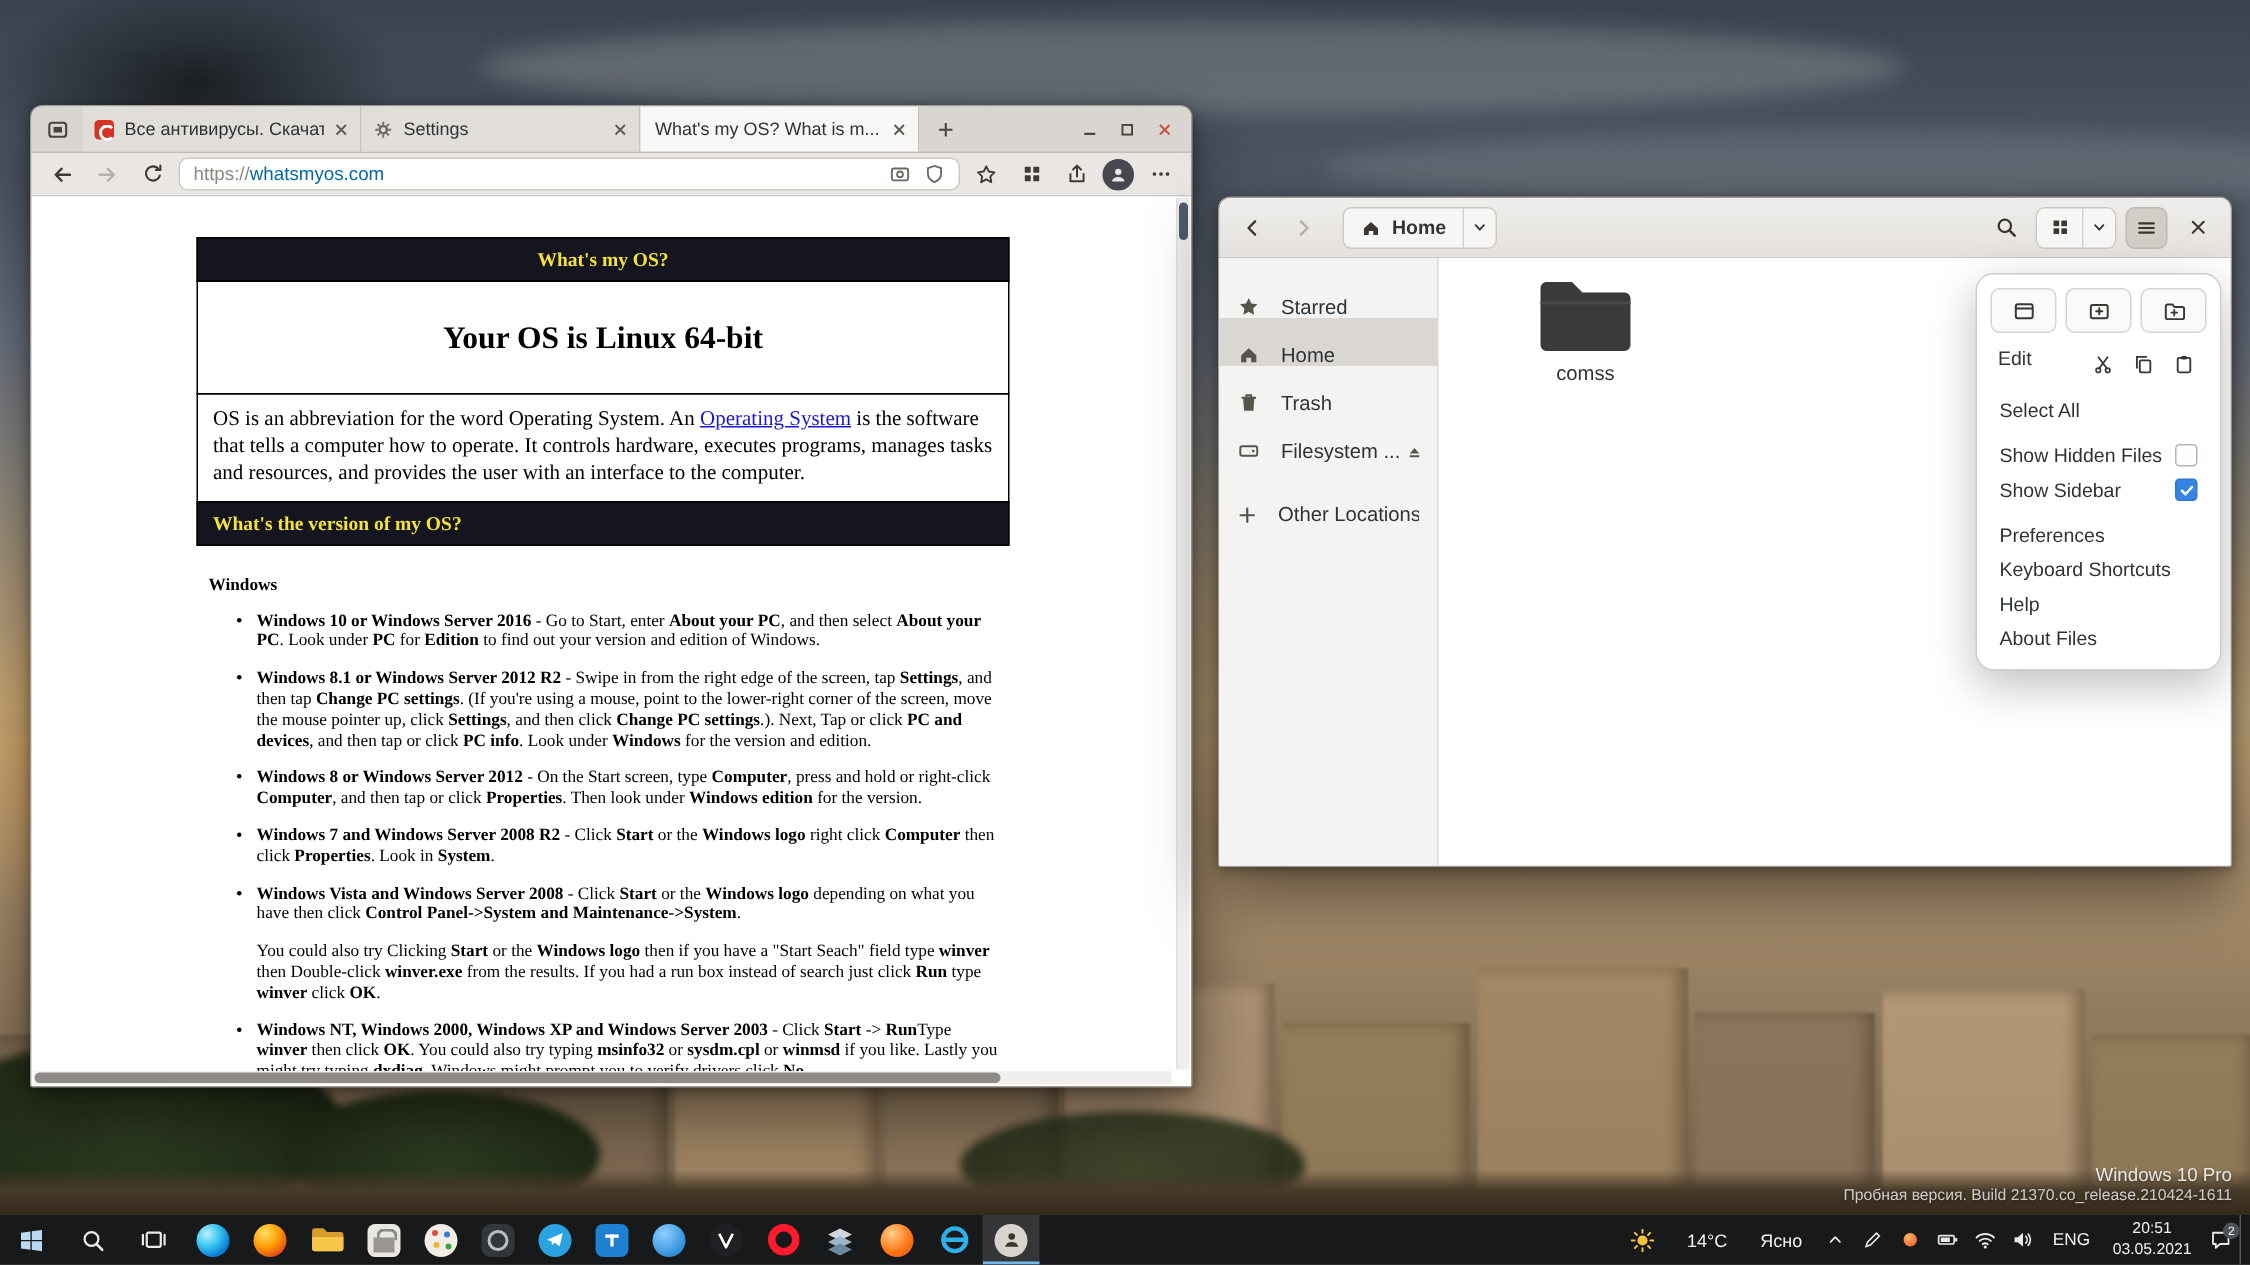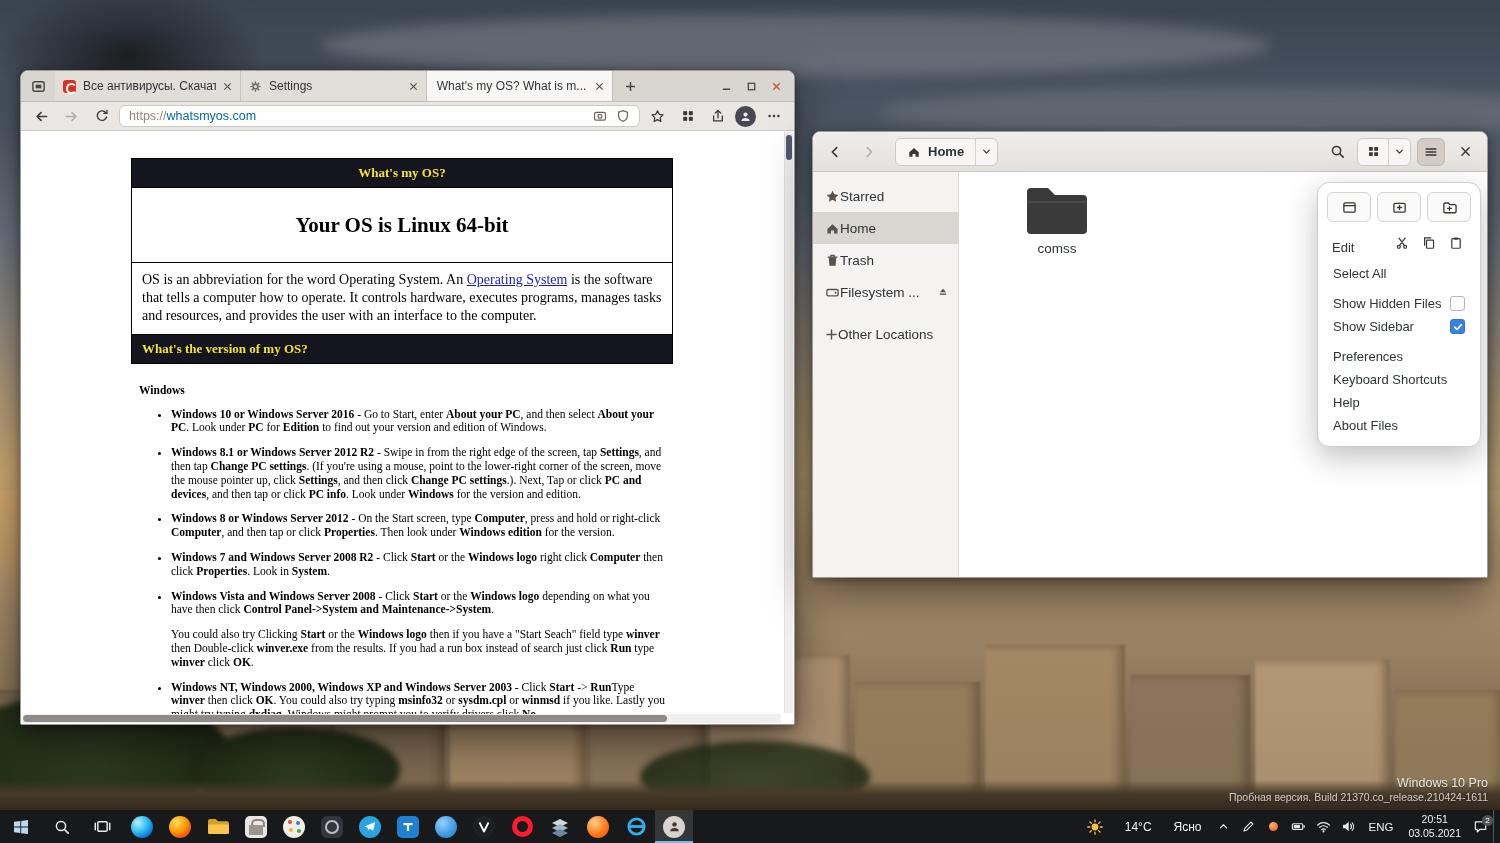--- a/index.html
+++ b/index.html
@@ -90,33 +90,33 @@
 .hbtn.pressed{background:#d2cdc7;border:1px solid #bfb9b2;}
 .pathgroup{display:flex;height:28px;border:1px solid #cfc9c3;border-radius:6px;overflow:hidden;background:#f7f6f5;margin-left:6px;}
 .pathmain{display:flex;align-items:center;gap:7px;padding:0 11px;font-size:13px;font-weight:bold;color:#2e3436;}
 .pathdrop{width:22px;border-left:1px solid #d6d1cb;display:flex;align-items:center;justify-content:center;color:#39352f;}
 .hspacer{flex:1;}
 .viewgroup{display:flex;height:28px;border:1px solid #cfc9c3;border-radius:6px;overflow:hidden;background:#f7f6f5;}
 .viewseg{width:30px;display:flex;align-items:center;justify-content:center;color:#39352f;}
 .viewseg+.viewseg{border-left:1px solid #d6d1cb;width:22px;}
 .fbody{position:absolute;top:40px;left:0;right:0;bottom:0;display:flex;background:#fff;}
 .fsidebar{width:146px;background:#f4f3f2;border-right:1px solid #ddd9d5;padding-top:8px;}
-.srow{height:32px;display:flex;align-items:center;gap:0;padding:0 12px;font-size:13.5px;color:#2e3436;position:relative;}
+.srow{height:32px;display:flex;align-items:flex-end;gap:14px;padding:0 12px;font-size:13.5px;color:#2e3436;position:relative;}
 .srow .sic{color:#57534d;flex:0 0 auto;}
 .srow.sel{background:#dad6d2;}
 .srow .slabel{white-space:nowrap;overflow:hidden;min-width:0;}
 .srow .eject{position:absolute;right:9px;color:#57534d;}
 .srow.other{margin-top:10px;}
 .fmain{flex:1;position:relative;}
 .fitem{position:absolute;left:50px;top:12px;width:96px;text-align:center;}
 .fname{font-size:13.5px;color:#2e3436;margin-top:3px;}
 .popover{position:absolute;left:504px;top:50px;width:164px;background:#fff;border:1px solid #d2cdc7;border-radius:12px;box-shadow:0 10px 30px rgba(0,0,0,.25);padding:9px;z-index:5;}
 .prow{display:flex;gap:6px;margin-bottom:9px;}
 .pibtn{flex:1;height:30px;border:1px solid #d8d3cd;border-radius:6px;display:flex;align-items:center;justify-content:center;color:#3a3733;background:#fbfafa;}
-.editrow{display:flex;align-items:flex-end;font-size:13px;color:#2e3436;padding:0 2px 0 5px;margin-bottom:7px;}
+.editrow{display:flex;align-items:flex-start;font-size:13px;color:#2e3436;padding:0 2px 0 5px;margin-bottom:7px;}
 .elabel{flex:1;}
 .eibtn{width:27px;height:24px;display:flex;align-items:center;justify-content:center;color:#3a3733;}
 .pmi{font-size:13px;color:#2e3436;padding:4px 6px;border-radius:5px;display:flex;align-items:center;}
 .psep{height:7px;}
 .cb{width:15px;height:15px;border:1px solid #b9b3ac;border-radius:3px;background:#fdfdfc;margin-left:auto;display:flex;align-items:center;justify-content:center;color:#fff;}
 .cb svg{visibility:hidden;}
 .cb.on{background:#3584e4;border-color:#2f76cc;}
 .cb.on svg{visibility:visible;}
 
 

